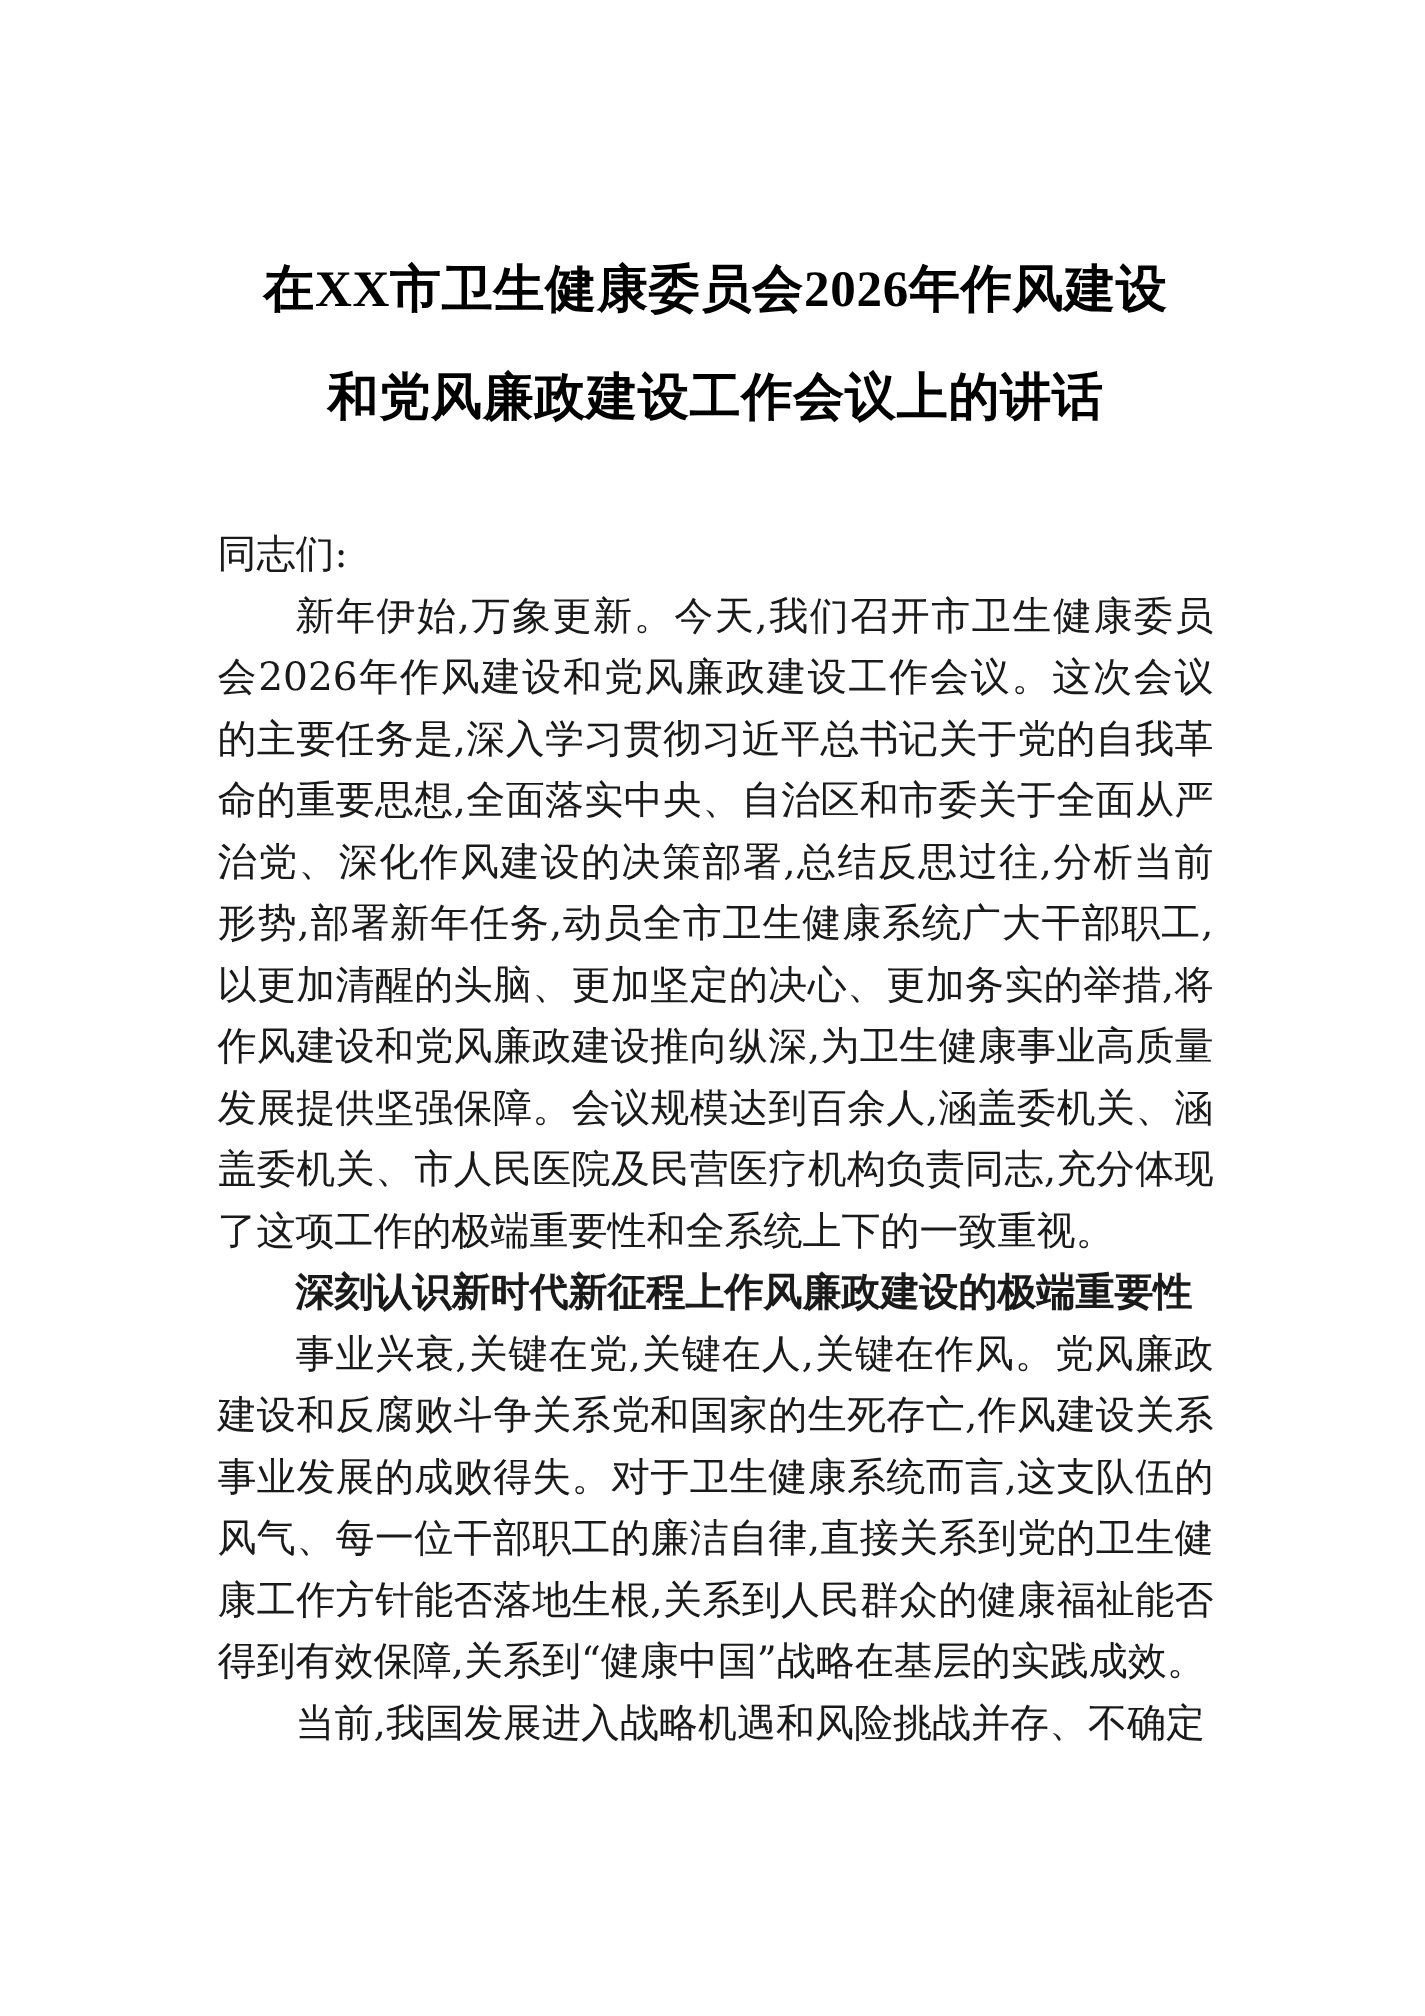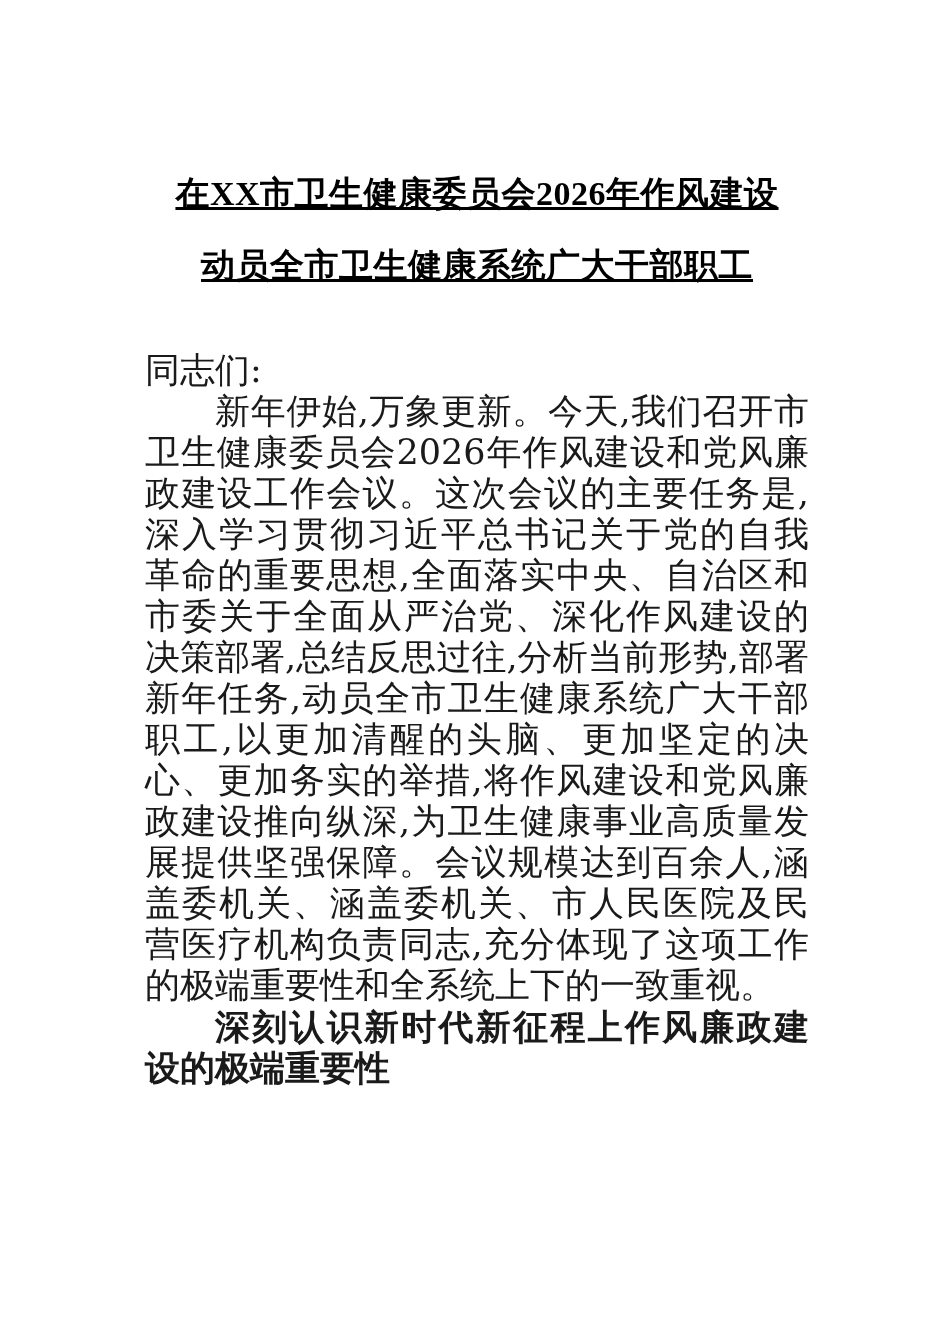--- a/index.html
+++ b/index.html
@@ -36,41 +36,40 @@
   .doc-title {
     margin: 0;
     padding: 0;
     font-family: "Liberation Serif", "DejaVu Serif", serif;
     font-weight: bold;
     font-size: 34px;
     line-height: 72px;
     text-align: center;
     letter-spacing: 0.5px;
     color: #000000;
-    text-decoration: underline;
     -webkit-font-smoothing: none;
   }
 
   .doc-title .title-line {
     display: block;
     white-space: nowrap;
   }
 
   .title-spacer-top {
     height: 158px;
   }
 
   .title-spacer-bottom {
     height: 48px;
   }
 
   
   .body-text {
     font-family: "DejaVu Serif", "Liberation Serif", serif;
-    font-size: 35px;
+    font-size: 26px;
     line-height: 41px;
     color: #1a1a1a;
     text-align: justify;
     text-justify: inter-ideograph;
     font-weight: normal;
   }
 
   .body-text p {
     margin: 0;
     padding: 0;
@@ -101,34 +100,36 @@
 <body>
 
 <div id="page">
 
   <div id="content">
 
     <div class="title-spacer-top"></div>
 
     <h1 class="doc-title">
       <span class="title-line">在XX市卫生健康委员会2026年作风建设</span>
-      <span class="title-line">动员全市卫生健康系统广大干部职工</span>
+      <span class="title-line">和党风廉政建设工作会议上的讲话</span>
     </h1>
 
     <div class="title-spacer-bottom"></div>
 
     <div class="body-text">
 
       <p class="salutation">同志们:</p>
 
       <p class="indent-2">新年伊始,万象更新。今天,我们召开市卫生健康委员会2026年作风建设和党风廉政建设工作会议。这次会议的主要任务是,深入学习贯彻习近平总书记关于党的自我革命的重要思想,全面落实中央、自治区和市委关于全面从严治党、深化作风建设的决策部署,总结反思过往,分析当前形势,部署新年任务,动员全市卫生健康系统广大干部职工,以更加清醒的头脑、更加坚定的决心、更加务实的举措,将作风建设和党风廉政建设推向纵深,为卫生健康事业高质量发展提供坚强保障。会议规模达到百余人,涵盖委机关、涵盖委机关、市人民医院及民营医疗机构负责同志,充分体现了这项工作的极端重要性和全系统上下的一致重视。</p>
 
       <p class="section-heading">深刻认识新时代新征程上作风廉政建设的极端重要性</p>
 
+      <p class="indent-2">事业兴衰,关键在党,关键在人,关键在作风。党风廉政建设和反腐败斗争关系党和国家的生死存亡,作风建设关系事业发展的成败得失。对于卫生健康系统而言,这支队伍的风气、每一位干部职工的廉洁自律,直接关系到党的卫生健康工作方针能否落地生根,关系到人民群众的健康福祉能否得到有效保障,关系到“健康中国”战略在基层的实践成效。</p>
 
+      <p class="indent-2">当前,我国发展进入战略机遇和风险挑战并存、不确定</p>
 
     </div>
 
     <div class="page-tail"></div>
 
   </div>
 
 </div>
 
 </body></html>

